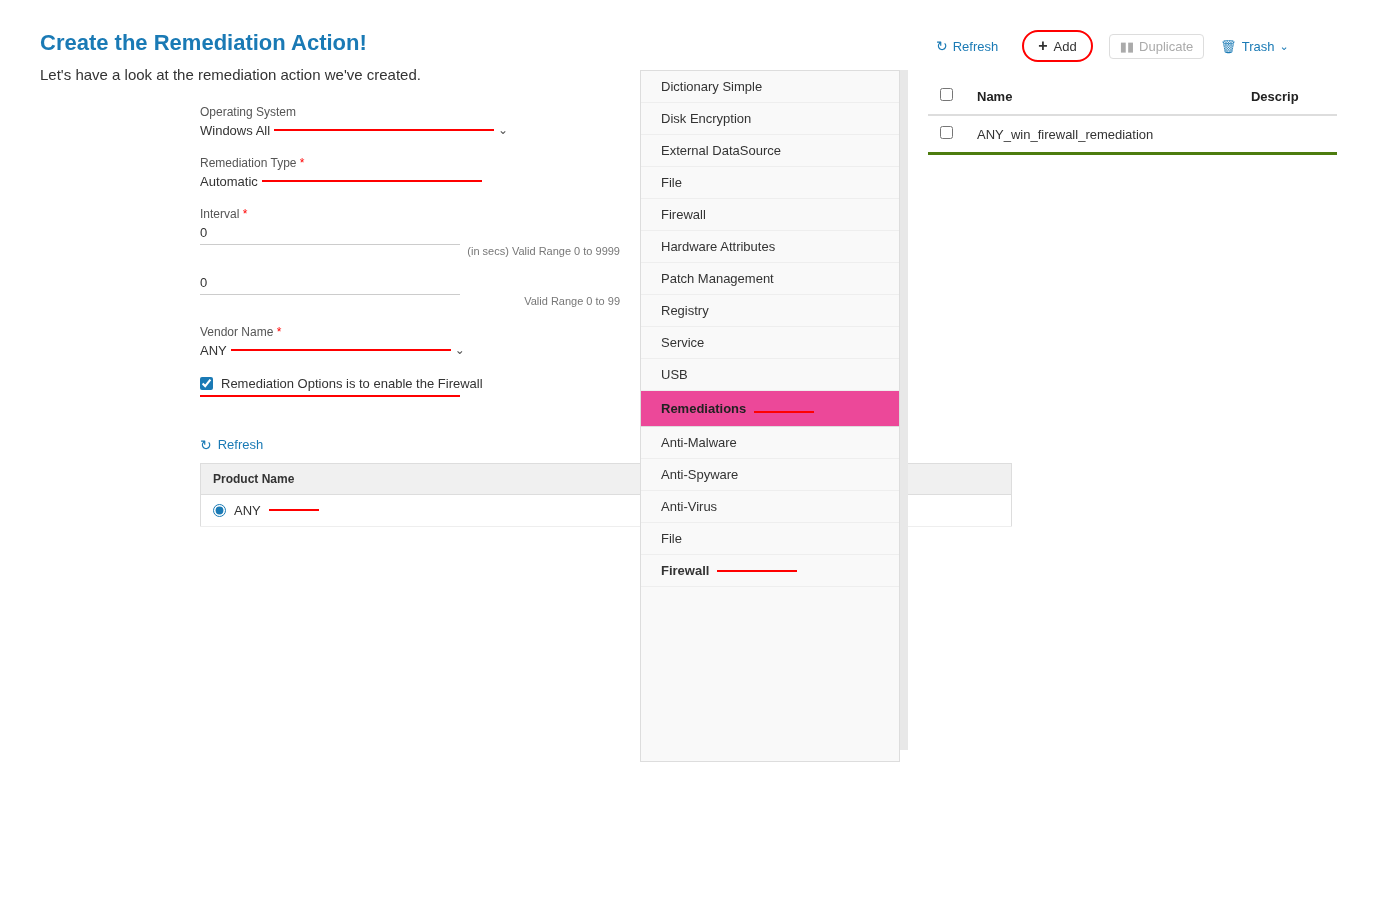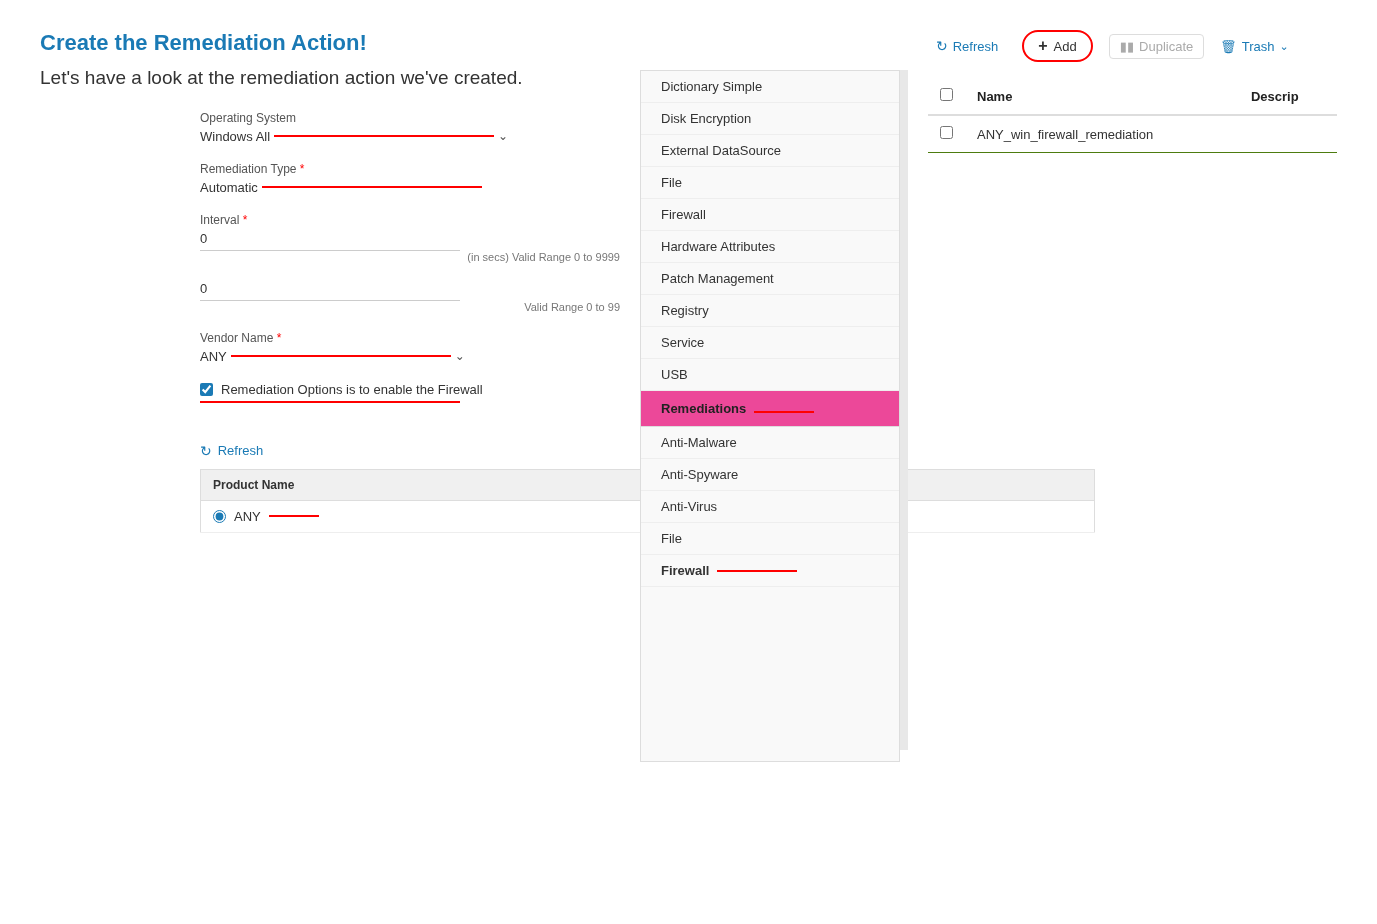--- a/index.html
+++ b/index.html
@@ -5,21 +5,21 @@
     * { box-sizing: border-box; margin: 0; padding: 0; }
     body { font-family: -apple-system, BlinkMacSystemFont, 'Segoe UI', Arial, sans-serif; background: #fff; color: #333; font-size: 13px; }
 
     .main-container { display: flex; width: 1377px; min-height: 924px; padding: 20px; gap: 0; }
 
     
     .left-panel { width: 620px; padding: 10px 20px; flex-shrink: 0; }
 
     .title-section { margin-bottom: 18px; }
     .title-section h1 { color: #1a7ab5; font-size: 22px; font-weight: 600; margin-bottom: 8px; }
-    .title-section p { font-size: 19px; color: #333; line-height: 1.5; }
+    .title-section p { font-size: 15px; color: #333; line-height: 1.5; }
 
     .form-section { margin-left: 160px; margin-top: 10px; }
 
     .form-group { margin-bottom: 18px; }
     .form-label { font-size: 12px; color: #555; margin-bottom: 4px; display: block; }
     .form-value { font-size: 13px; color: #333; }
 
     .underline-red { border-bottom: 2px solid red; width: 220px; height: 1px; display: inline-block; }
 
     .select-row { display: flex; align-items: center; gap: 4px; }
@@ -30,21 +30,21 @@
     .checkbox-row { display: flex; align-items: center; gap: 8px; margin-bottom: 4px; }
     .checkbox-row input[type="checkbox"] { accent-color: #1a7ab5; }
 
     .bottom-red-line { border-bottom: 2px solid red; width: 260px; height: 1px; margin-top: 4px; }
 
     
     .bottom-section { margin-left: 160px; margin-top: 40px; }
     .refresh-btn { display: flex; align-items: center; gap: 6px; color: #1a7ab5; cursor: pointer; font-size: 13px; margin-bottom: 10px; background: none; border: none; }
     .refresh-icon { font-size: 14px; }
 
-    .product-table { width: 895px; border-collapse: collapse; border: 1px solid #ddd; }
+    .product-table { width: 812px; border-collapse: collapse; border: 1px solid #ddd; }
     .product-table thead tr { background: #f0f0f0; }
     .product-table th { padding: 8px 12px; text-align: left; font-weight: 600; font-size: 12px; border-bottom: 1px solid #ddd; }
     .product-table td { padding: 8px 12px; font-size: 13px; border-bottom: 1px solid #eee; }
 
     .radio-row { display: flex; align-items: center; gap: 8px; }
     .radio-row input[type="radio"] { accent-color: #1a7ab5; }
 
     
     .middle-panel { width: 260px; border: 1px solid #ddd; background: #f9f9f9; flex-shrink: 0; height: 692px; overflow-y: auto; margin-top: 50px; }
 
@@ -67,21 +67,21 @@
 
     .add-btn-circle { display: flex; align-items: center; gap: 6px; border: 2px solid red; border-radius: 20px; padding: 5px 14px; color: #333; font-size: 13px; font-weight: 500; cursor: pointer; background: none; }
 
     .duplicate-btn { display: flex; align-items: center; gap: 5px; color: #aaa; font-size: 13px; cursor: pointer; background: none; border: none; border: 1px solid #ddd; padding: 4px 10px; border-radius: 4px; }
 
     .trash-btn { display: flex; align-items: center; gap: 5px; color: #1a7ab5; font-size: 13px; cursor: pointer; background: none; border: none; }
 
     .right-table { width: 100%; border-collapse: collapse; }
     .right-table thead tr { border-bottom: 2px solid #ddd; }
     .right-table th { padding: 10px 12px; text-align: left; font-weight: 700; font-size: 13px; color: #222; }
-    .right-table td { padding: 10px 12px; font-size: 13px; border-bottom: 1px solid #4d7c0f; }
+    .right-table td { padding: 10px 12px; font-size: 13px; border-bottom: 3px solid #4d7c0f; }
 
     .checkbox-col { width: 30px; }
   </style>
 </head>
 <body>
 
 <div class="main-container">
 
   <div class="left-panel">
     <div class="title-section">

